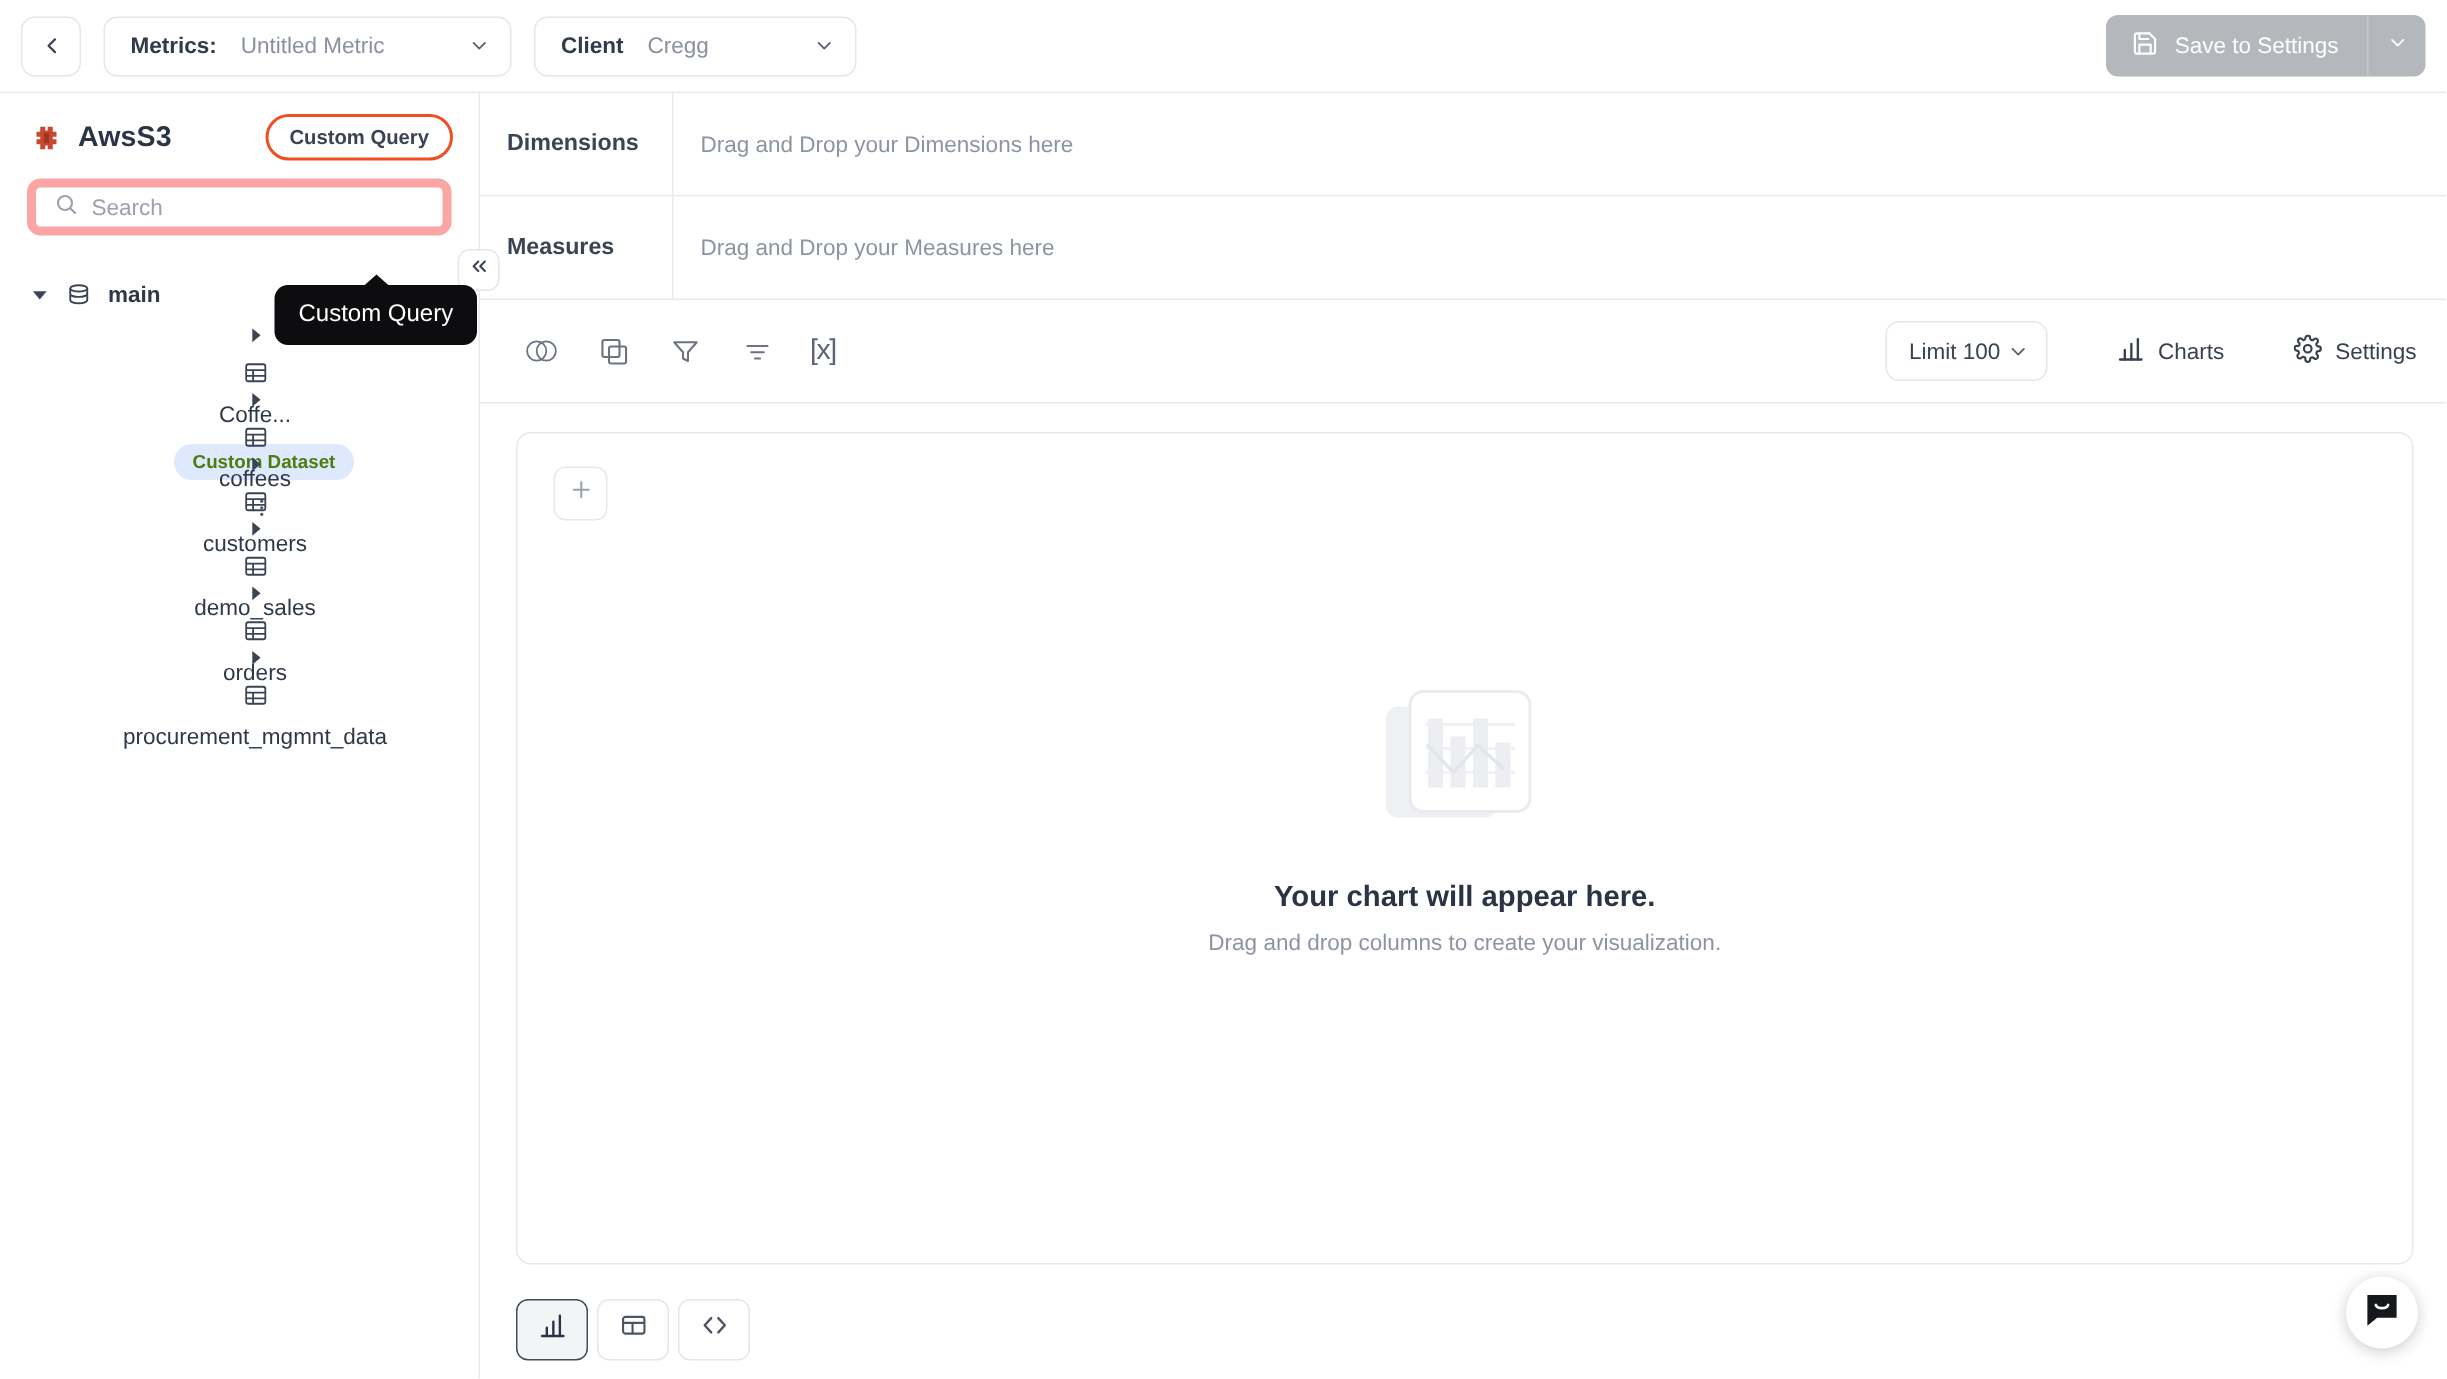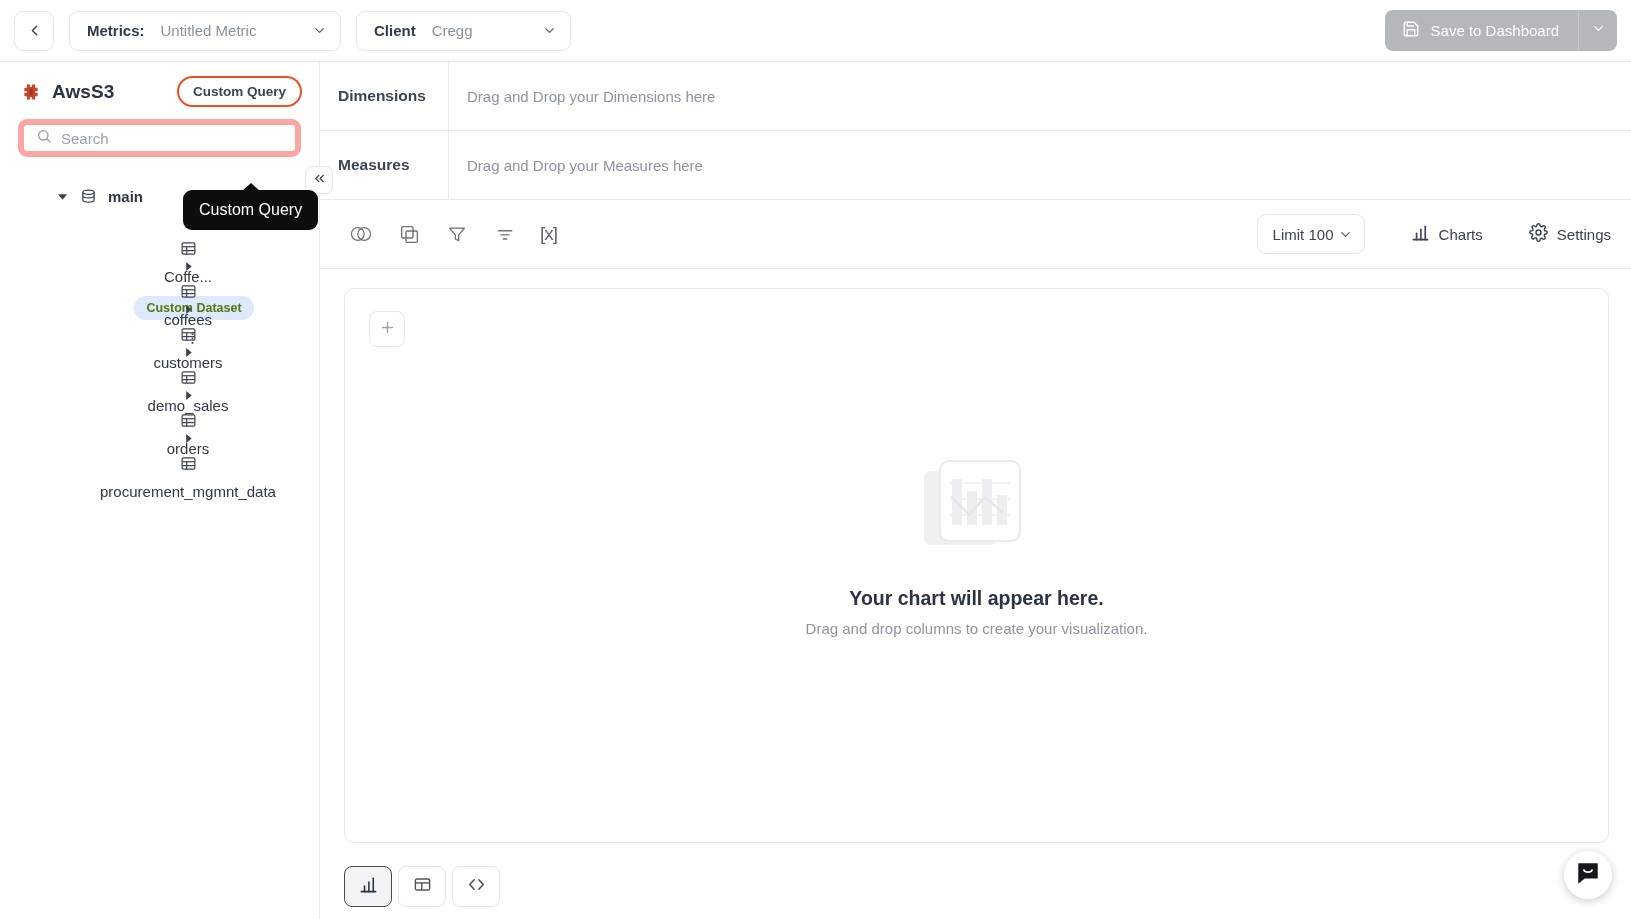--- a/index.html
+++ b/index.html
@@ -112,21 +112,21 @@
     font-size: 15px; font-family: inherit; color: #2d3748;
     background: transparent;
   }
   .sb-search input::placeholder { color: #9aa1ad; }
 
   .tree { padding: 18px 0 0 0; overflow-y: auto; flex: 1; }
   .tree-row {
     display: flex; align-items: center;
     height: 43px;
     padding-left: 20px; padding-right: 12px;
-    cursor: pointer; gap: 11px; margin-left: 36px;
+    cursor: pointer; gap: 11px;
   }
   .tree-row.child { padding-left: 33px; flex-direction: column; }
   .tw { width: 12px; display: flex; align-items: center; justify-content: center; }
   .tree-icon { width: 18px; display:flex; align-items:center; justify-content:center; }
   .tree-label { font-size: 15px; color: #2f3846; white-space: nowrap; }
   .tree-label.root { font-weight: 600; }
   .badge-custom {
     background: #dfe9fd; color: #4d7c0f;
     font-size: 12.5px; font-weight: 700;
     border-radius: 13px; padding: 5px 12px;
@@ -296,21 +296,21 @@
 
     <div class="save-group">
       <div class="save-main">
         <span>
           <svg width="18" height="18" viewBox="0 0 24 24" fill="none" stroke="#ffffff" stroke-width="1.9" stroke-linecap="round" stroke-linejoin="round">
               <path d="M19 21H5a2 2 0 0 1-2-2V5a2 2 0 0 1 2-2h11l5 5v11a2 2 0 0 1-2 2z"></path>
               <polyline points="17 21 17 13 7 13 7 21"></polyline>
               <polyline points="7 3 7 8 15 8"></polyline>
             </svg>
         </span>
-        <span>Save to Dashboard</span>
+        <span>Save to Settings</span>
       </div>
       <div class="save-caret">
         <span>
           <svg width="15" height="15" viewBox="0 0 24 24" fill="none" stroke="#ffffff" stroke-width="2" stroke-linecap="round" stroke-linejoin="round">
               <polyline points="6 9 12 15 18 9"></polyline>
             </svg>
         </span>
       </div>
     </div>
   </div>

